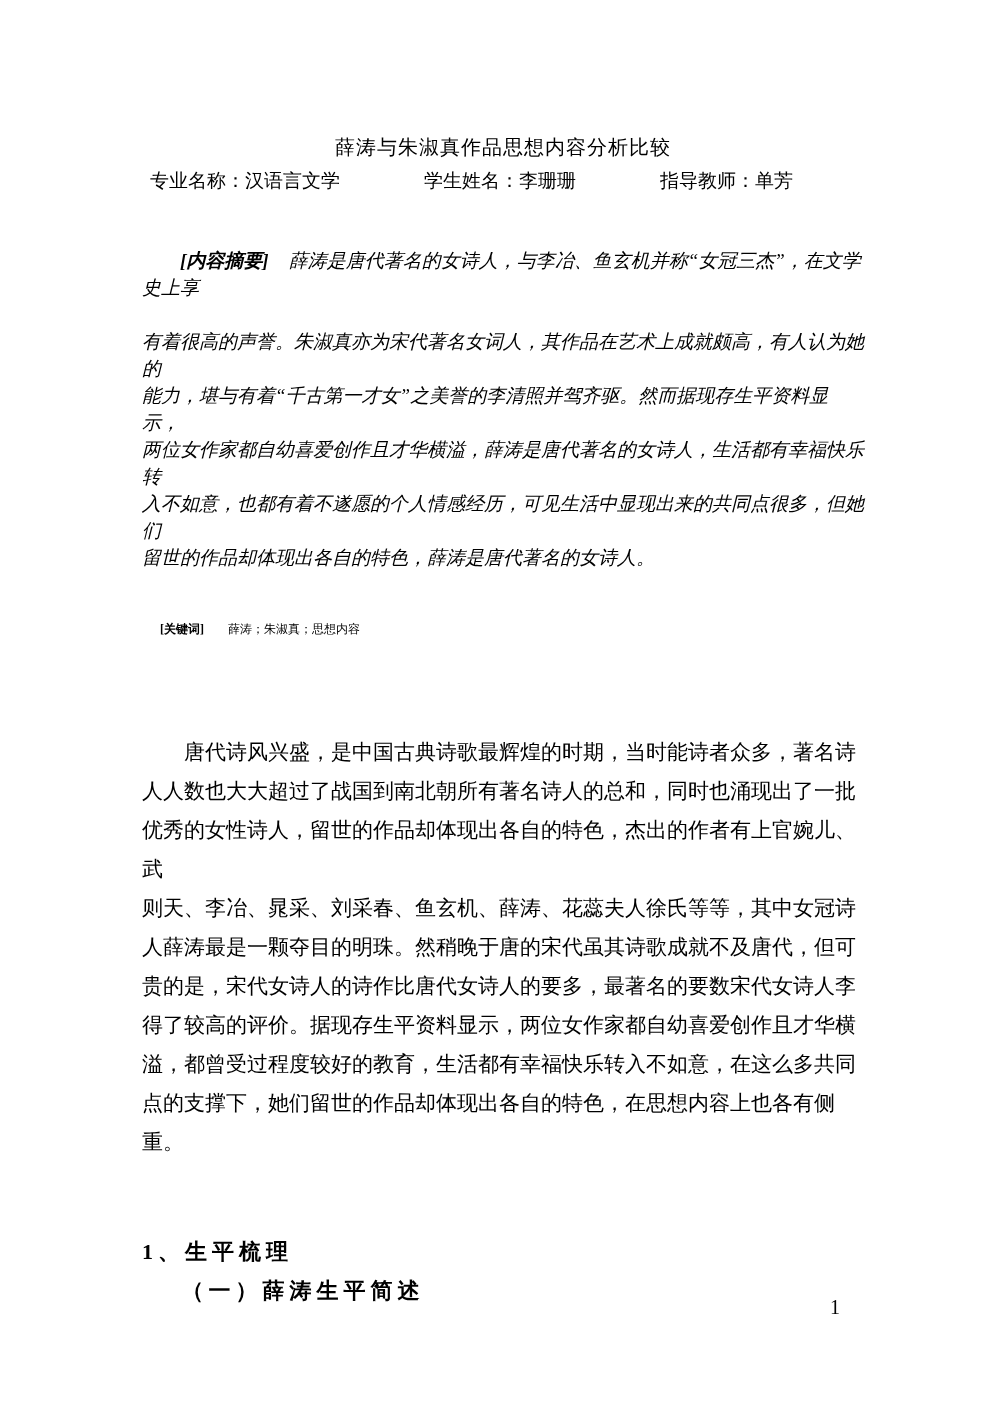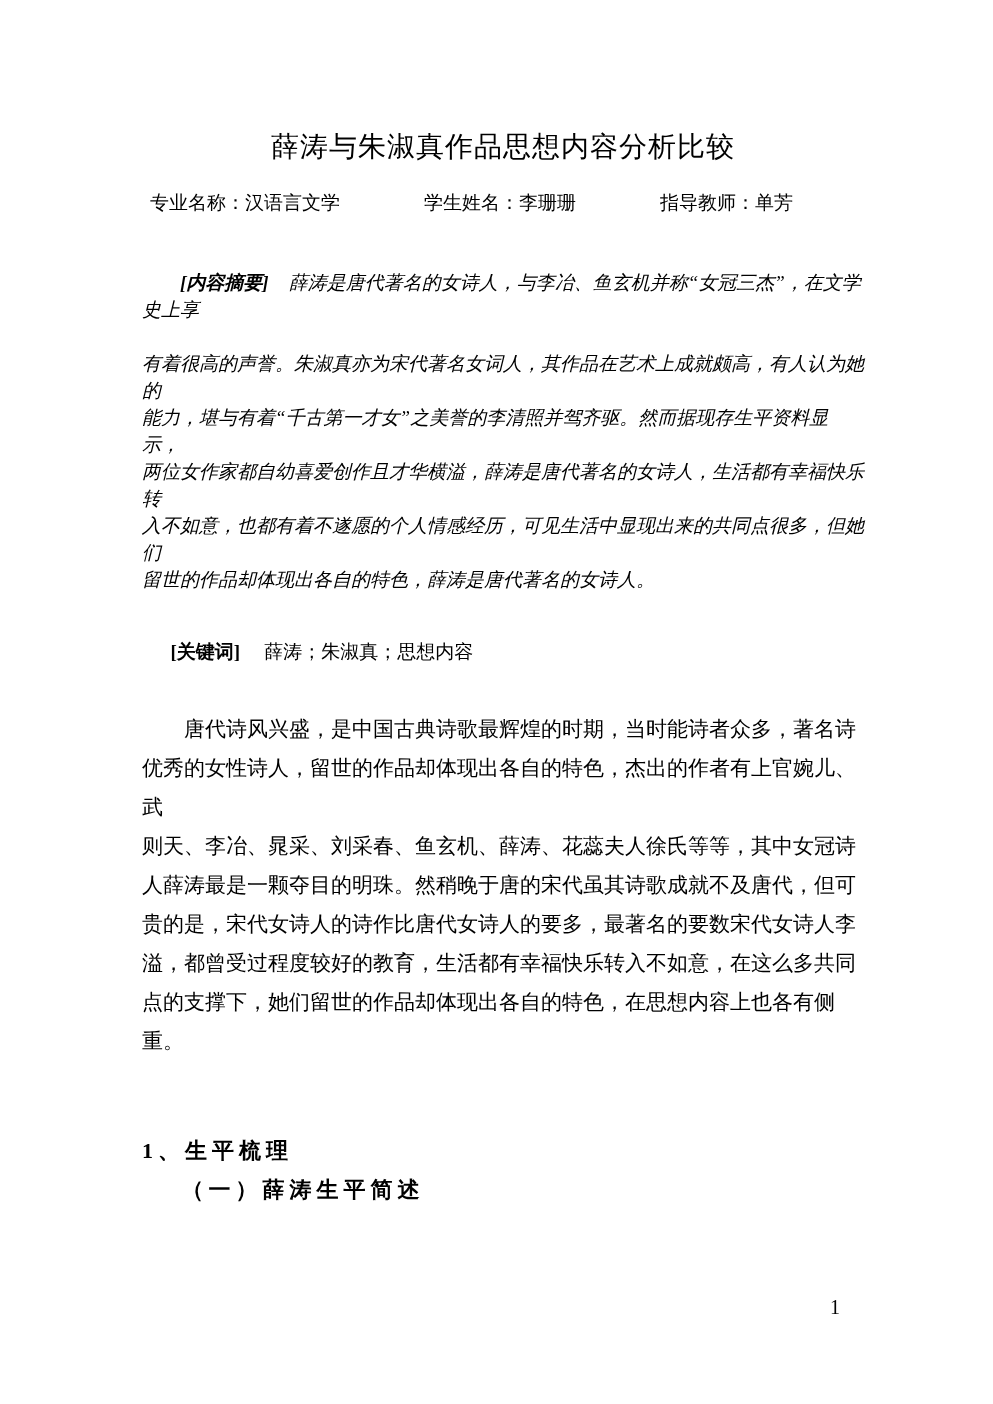--- a/index.html
+++ b/index.html
@@ -12,45 +12,45 @@
     font-family: "Liberation Serif", "DejaVu Serif", serif;
     overflow: hidden;
   }
   .content {
     position: absolute;
     left: 142px;
     top: 128px;
     width: 722px;
   }
   .doc-title {
-    font-size: 28px;
+    font-size: 20px;
     line-height: 38px;
     text-align: center;
     font-weight: normal;
     letter-spacing: 1px;
     white-space: nowrap;
   }
   .info-line {
     display: flex;
     gap: 84px;
-    margin-top: 24px;
+    margin-top: 2px;
     padding-left: 8px;
     font-size: 19px;
     line-height: 26px;
     white-space: nowrap;
   }
   .abstract { margin-top: 26px; font-size: 19px; line-height: 27px; font-style: italic; }
   .abstract .line, .kw-line { white-space: pre-wrap; }
   .inline-label { font-weight: bold; margin-right: 20px; }
-  .kw-line { font-size: 19px; line-height: 39px; }
+  .kw-line { font-size: 12px; line-height: 39px; }
   .kw-line .inline-label { margin-right: 24px; }
   .para { font-size: 21px; line-height: 39px; }
   .para .line { white-space: pre-wrap; }
   .para-indent .line:first-child { text-indent: 2em; }
-  .para1 { }
+  .para1 { margin-top: 45px; }
   .heading1 {
     margin-top: 70px;
     font-size: 22px;
     line-height: 39px;
     font-weight: bold;
     letter-spacing: 5px;
   }
   .heading2 {
     font-size: 22px;
     line-height: 39px;
@@ -92,24 +92,26 @@
           <div class="line">留世的作品却体现出各自的特色，薛涛是唐代著名的女诗人。</div>
         </div>
     </div>
 
     <div class="kw-line">
       <span class="inline-label">[关键词]</span><span>薛涛；朱淑真；思想内容</span>
     </div>
 
     <div class="para para1 para-indent">
         <div class="line">唐代诗风兴盛，是中国古典诗歌最辉煌的时期，当时能诗者众多，著名诗</div>
+        <div class="line">人人数也大大超过了战国到南北朝所有著名诗人的总和，同时也涌现出了一批</div>
         <div class="line">优秀的女性诗人，留世的作品却体现出各自的特色，杰出的作者有上官婉儿、武</div>
         <div class="line">则天、李冶、晁采、刘采春、鱼玄机、薛涛、花蕊夫人徐氏等等，其中女冠诗</div>
         <div class="line">人薛涛最是一颗夺目的明珠。然稍晚于唐的宋代虽其诗歌成就不及唐代，但可</div>
         <div class="line">贵的是，宋代女诗人的诗作比唐代女诗人的要多，最著名的要数宋代女诗人李</div>
+        <div class="line">得了较高的评价。据现存生平资料显示，两位女作家都自幼喜爱创作且才华横</div>
         <div class="line">溢，都曾受过程度较好的教育，生活都有幸福快乐转入不如意，在这么多共同</div>
         <div class="line">点的支撑下，她们留世的作品却体现出各自的特色，在思想内容上也各有侧重。</div>
       </div>
 
     <div class="heading1">1、生平梳理</div>
     <div class="heading2">（一）薛涛生平简述</div>
 
   </div>
 
   <div class="page-number">1</div>

